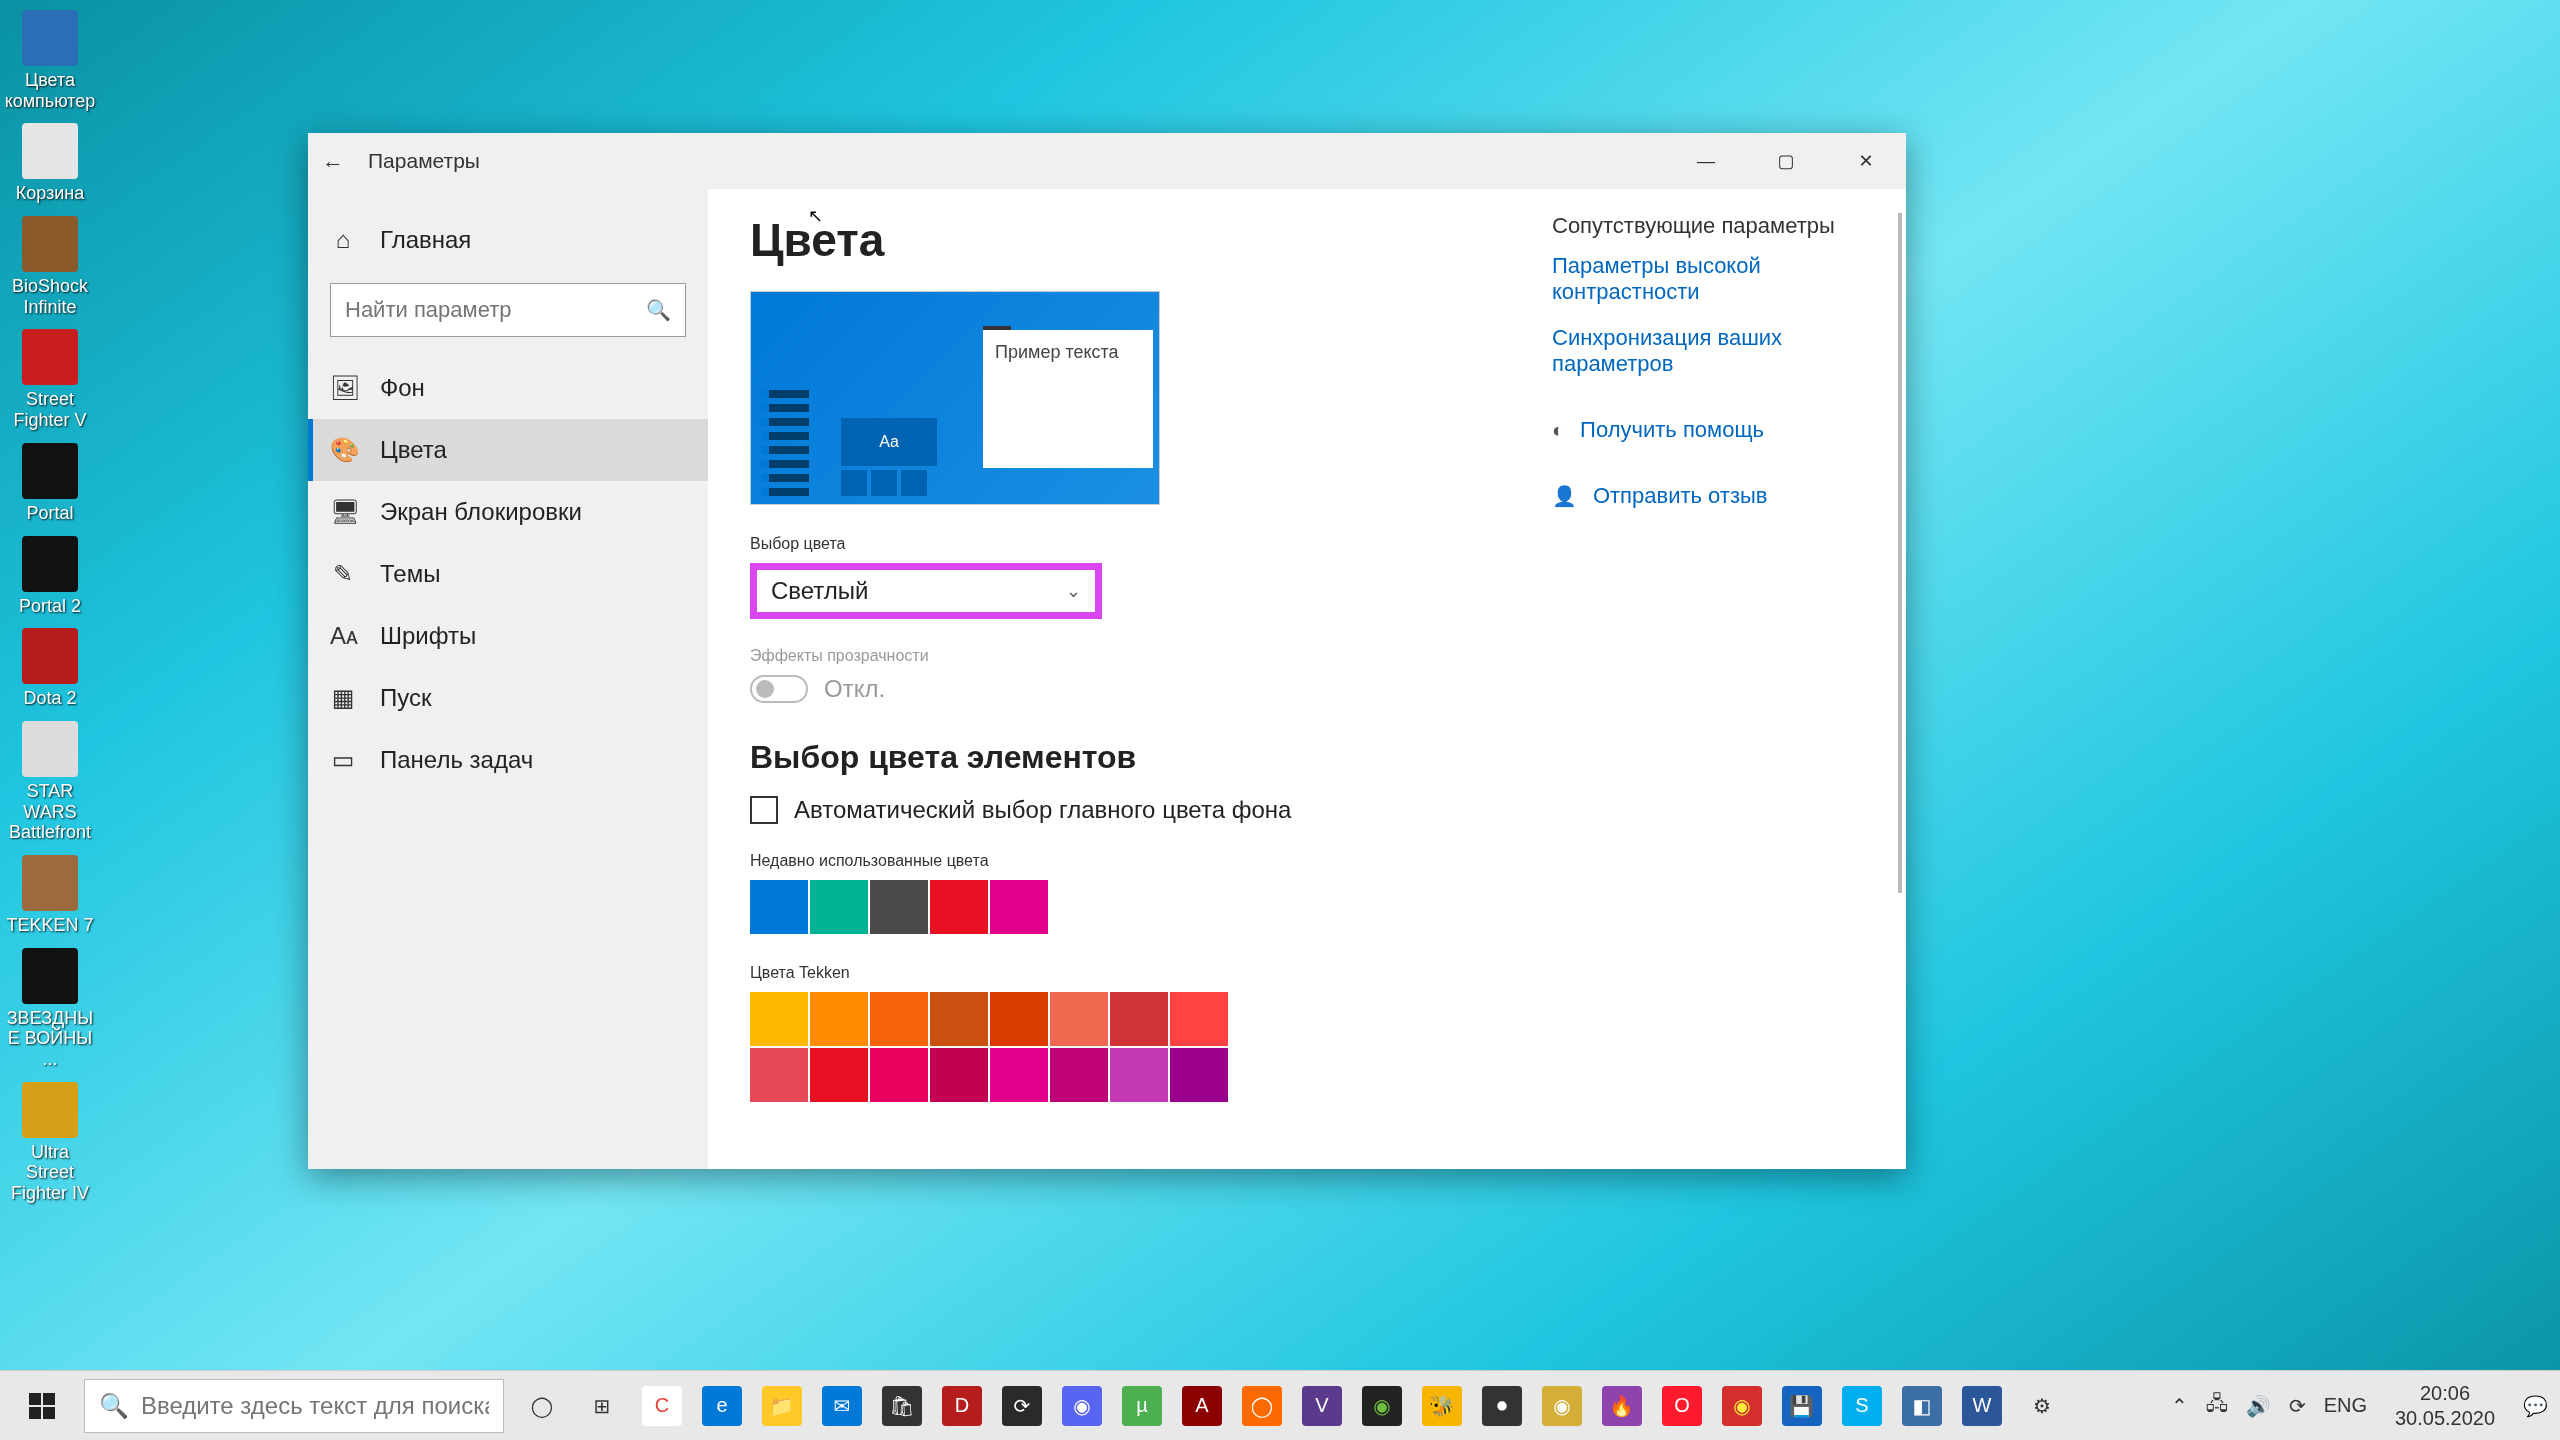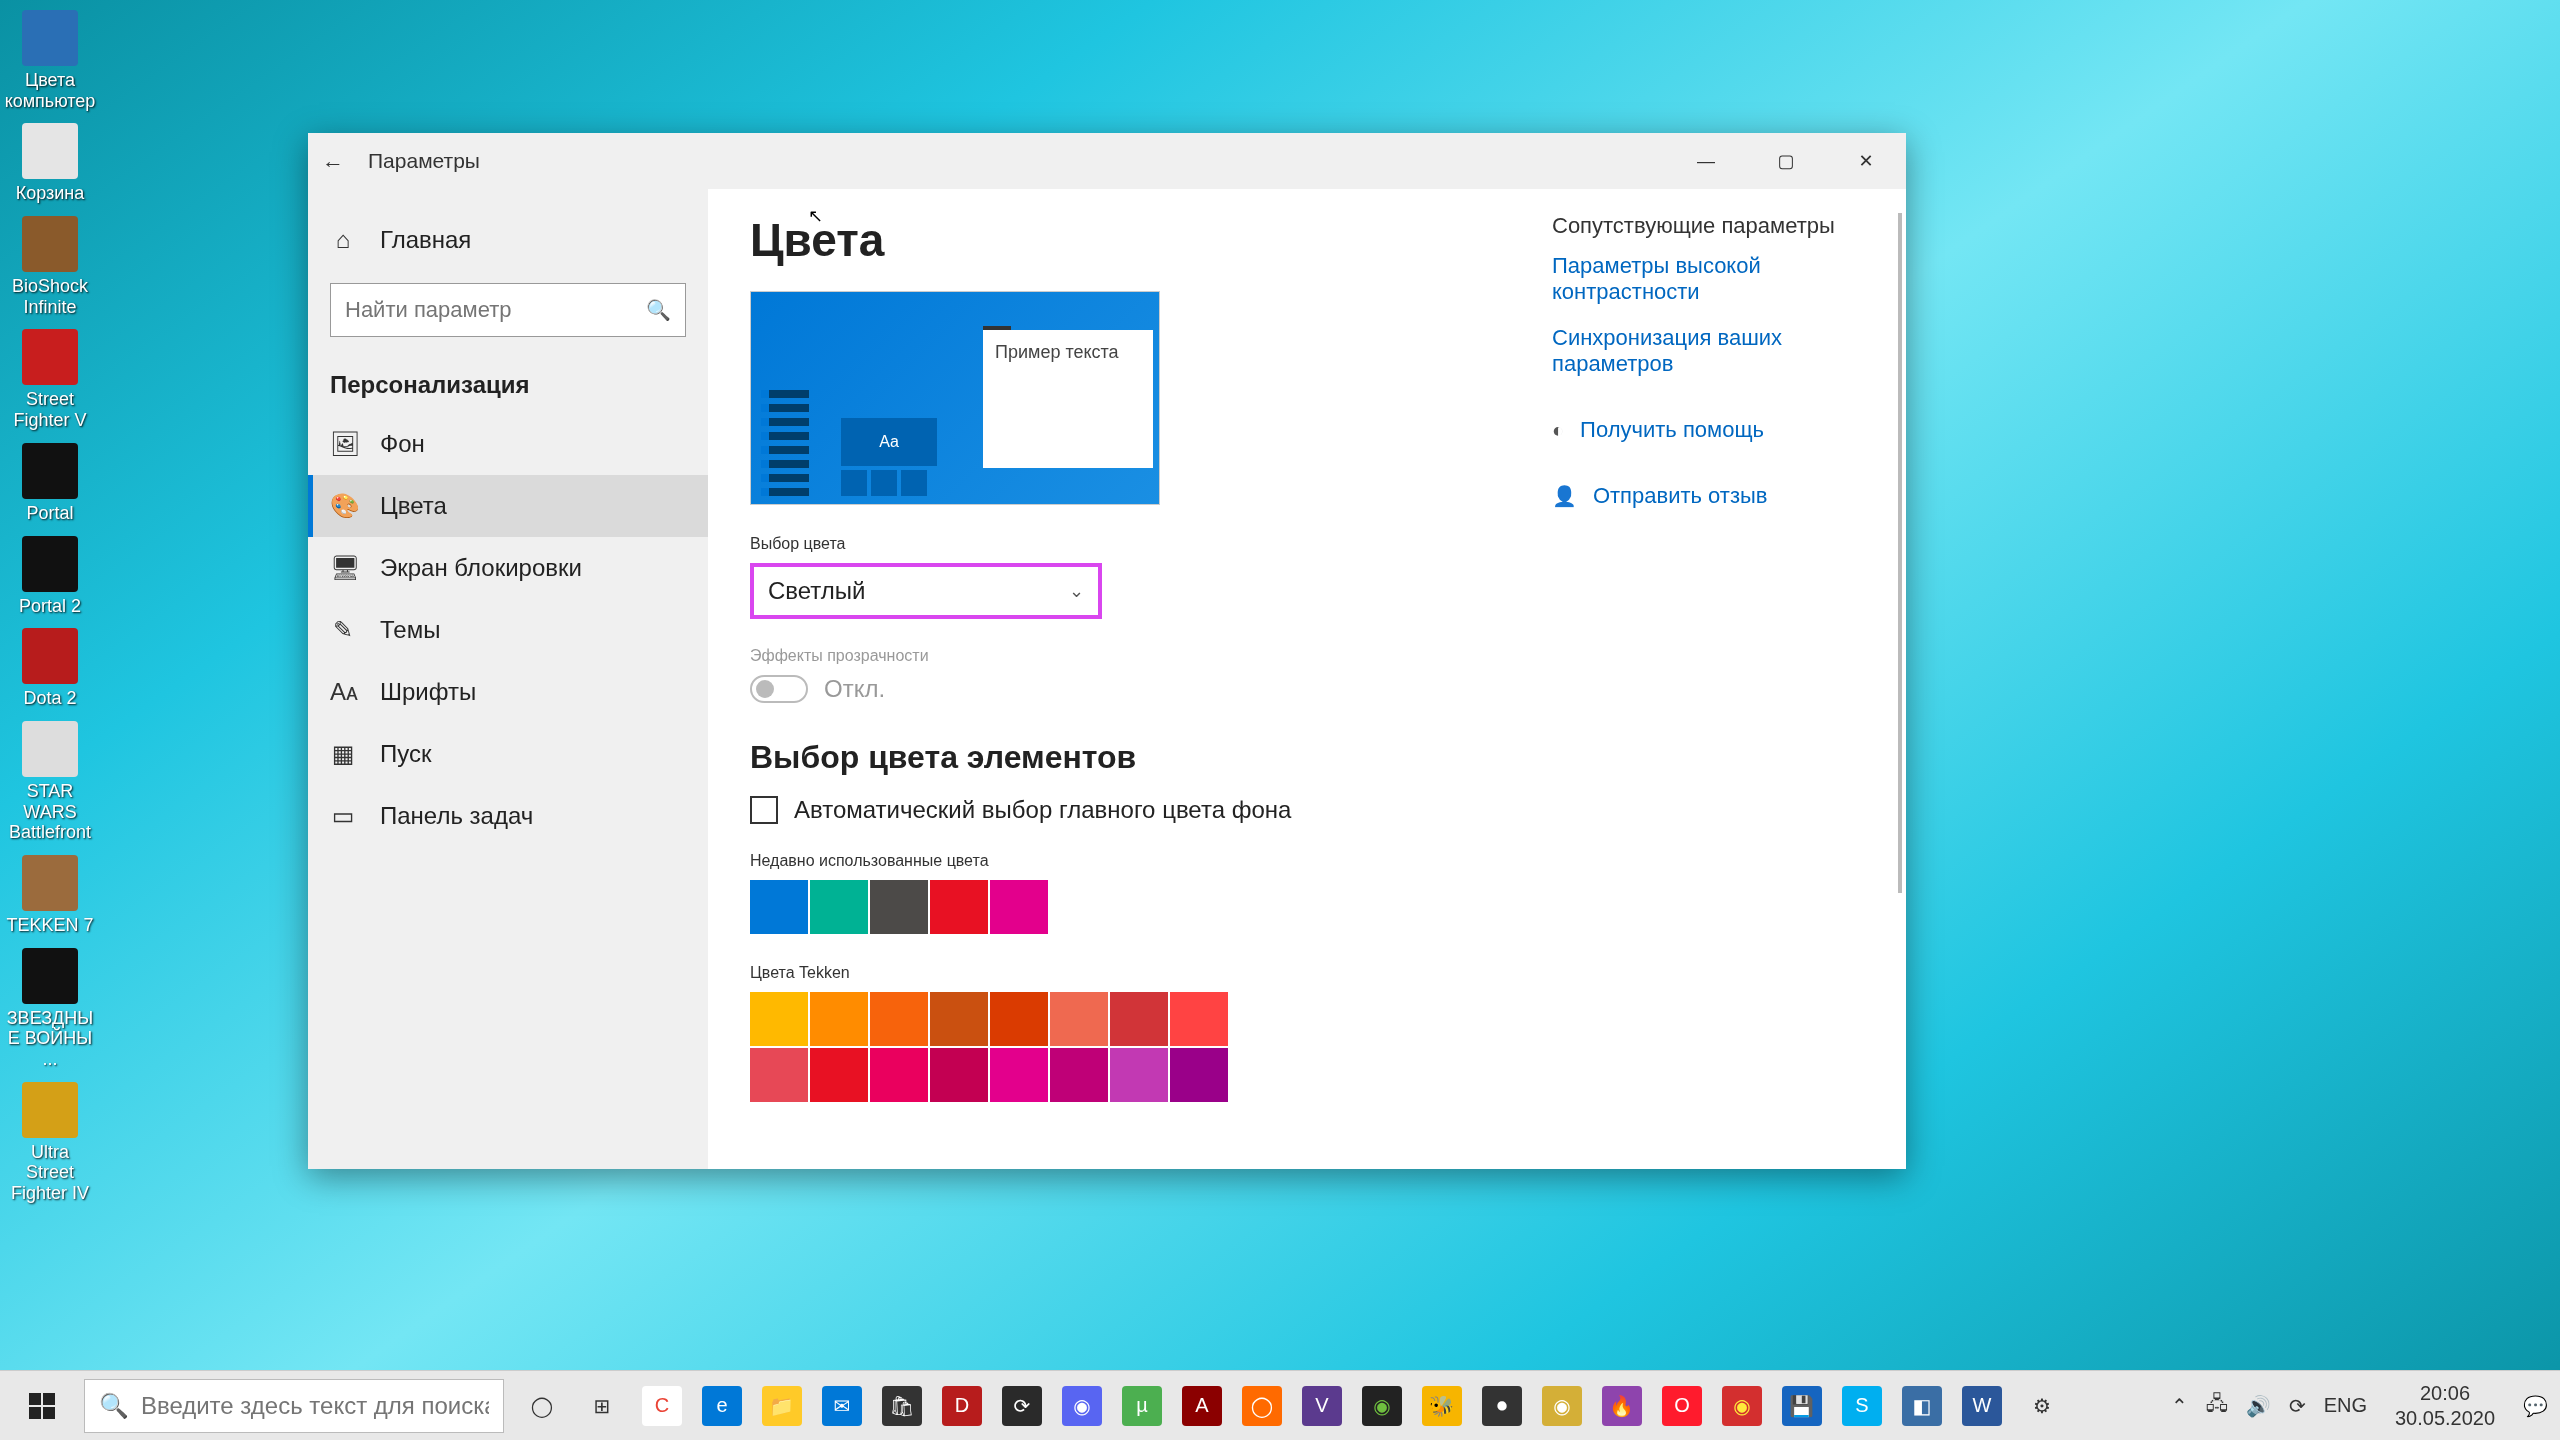--- a/index.html
+++ b/index.html
@@ -31,21 +31,21 @@
 .pv-win{position:absolute;top:38px;left:232px;width:170px;height:138px;background:#fff;padding:12px;font-size:18px;color:#444}
 .pv-bar{position:absolute;top:34px;left:232px;width:28px;height:8px;background:#333}
 .pv-start-stack{position:absolute;left:10px;bottom:8px;display:flex;flex-direction:column;gap:6px}
 .pv-start-stack div{width:48px;height:8px;background:#003e6b;border-left:8px solid #0078d7}
 .pv-tiles{position:absolute;left:90px;bottom:8px;width:110px}
 .pv-tile-big{width:96px;height:48px;background:#0063b1;display:flex;align-items:center;justify-content:center;color:#fff;font-size:16px;margin-bottom:4px}
 .pv-tile-row{display:flex;gap:4px}
 .pv-tile-sm{width:26px;height:26px;background:#0063b1}
 .sec-label{font-size:16px;color:#333;margin-bottom:10px}
 .sec-label.disabled{color:#999}
-.dropdown{width:352px;height:56px;border:4px solid #d946ef;background:#fff;display:flex;align-items:center;justify-content:space-between;padding:0 14px;cursor:pointer;margin-bottom:28px}
+.dropdown{width:352px;height:56px;border:7px solid #d946ef;background:#fff;display:flex;align-items:center;justify-content:space-between;padding:0 14px;cursor:pointer;margin-bottom:28px}
 .dropdown span{font-size:24px;color:#222}
 .dropdown .chev{font-size:18px;color:#555}
 .toggle-row{display:flex;align-items:center;gap:16px;margin-bottom:36px}
 .toggle{width:58px;height:28px;border:2px solid #bbb;border-radius:14px;position:relative;cursor:pointer}
 .toggle .knob{width:18px;height:18px;border-radius:50%;background:#bbb;position:absolute;top:3px;left:4px}
 .toggle-lbl{font-size:24px;color:#999}
 .cursor-arrow{position:absolute;font-size:18px;color:#000}
 .main h2{font-size:32px;font-weight:600;color:#222;margin-bottom:20px}
 .chk-row{display:flex;align-items:center;gap:16px;margin-bottom:28px;cursor:pointer}
 .chk{width:28px;height:28px;border:2px solid #333}
@@ -138,21 +138,20 @@
     <div class="body">
       <div class="sidebar">
         <div class="sb-row">
           <span class="sb-ic">⌂</span>
           <span>Главная</span>
         </div>
         <div class="sb-search">
           <input placeholder="Найти параметр" style="">
           <span class="si">🔍</span>
         </div>
-        <div class="sb-section">Персонализация</div>
         <div id="sidebar-items">
             <div class="sb-row">
               <span class="sb-ic">🖼</span>
               <span>Фон</span>
             </div>
             <div class="sb-row active">
               <span class="sb-ic">🎨</span>
               <span>Цвета</span>
             </div>
             <div class="sb-row">

